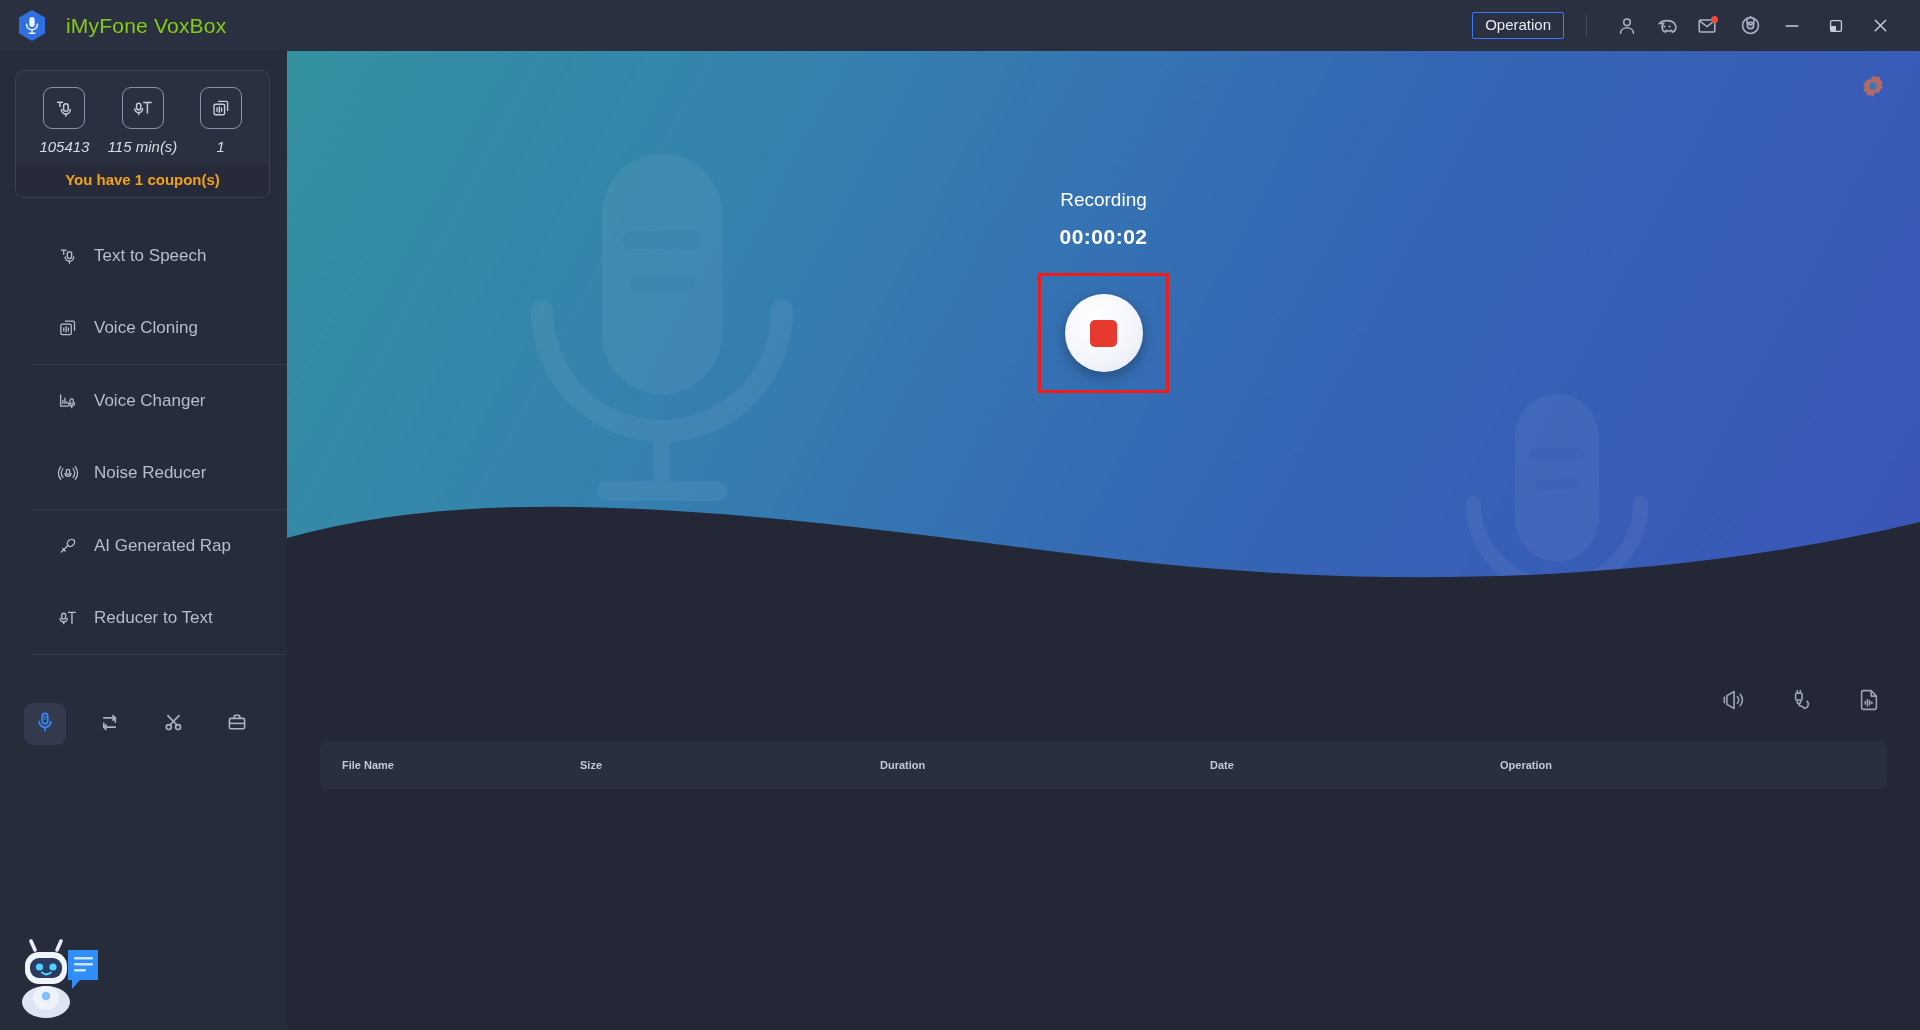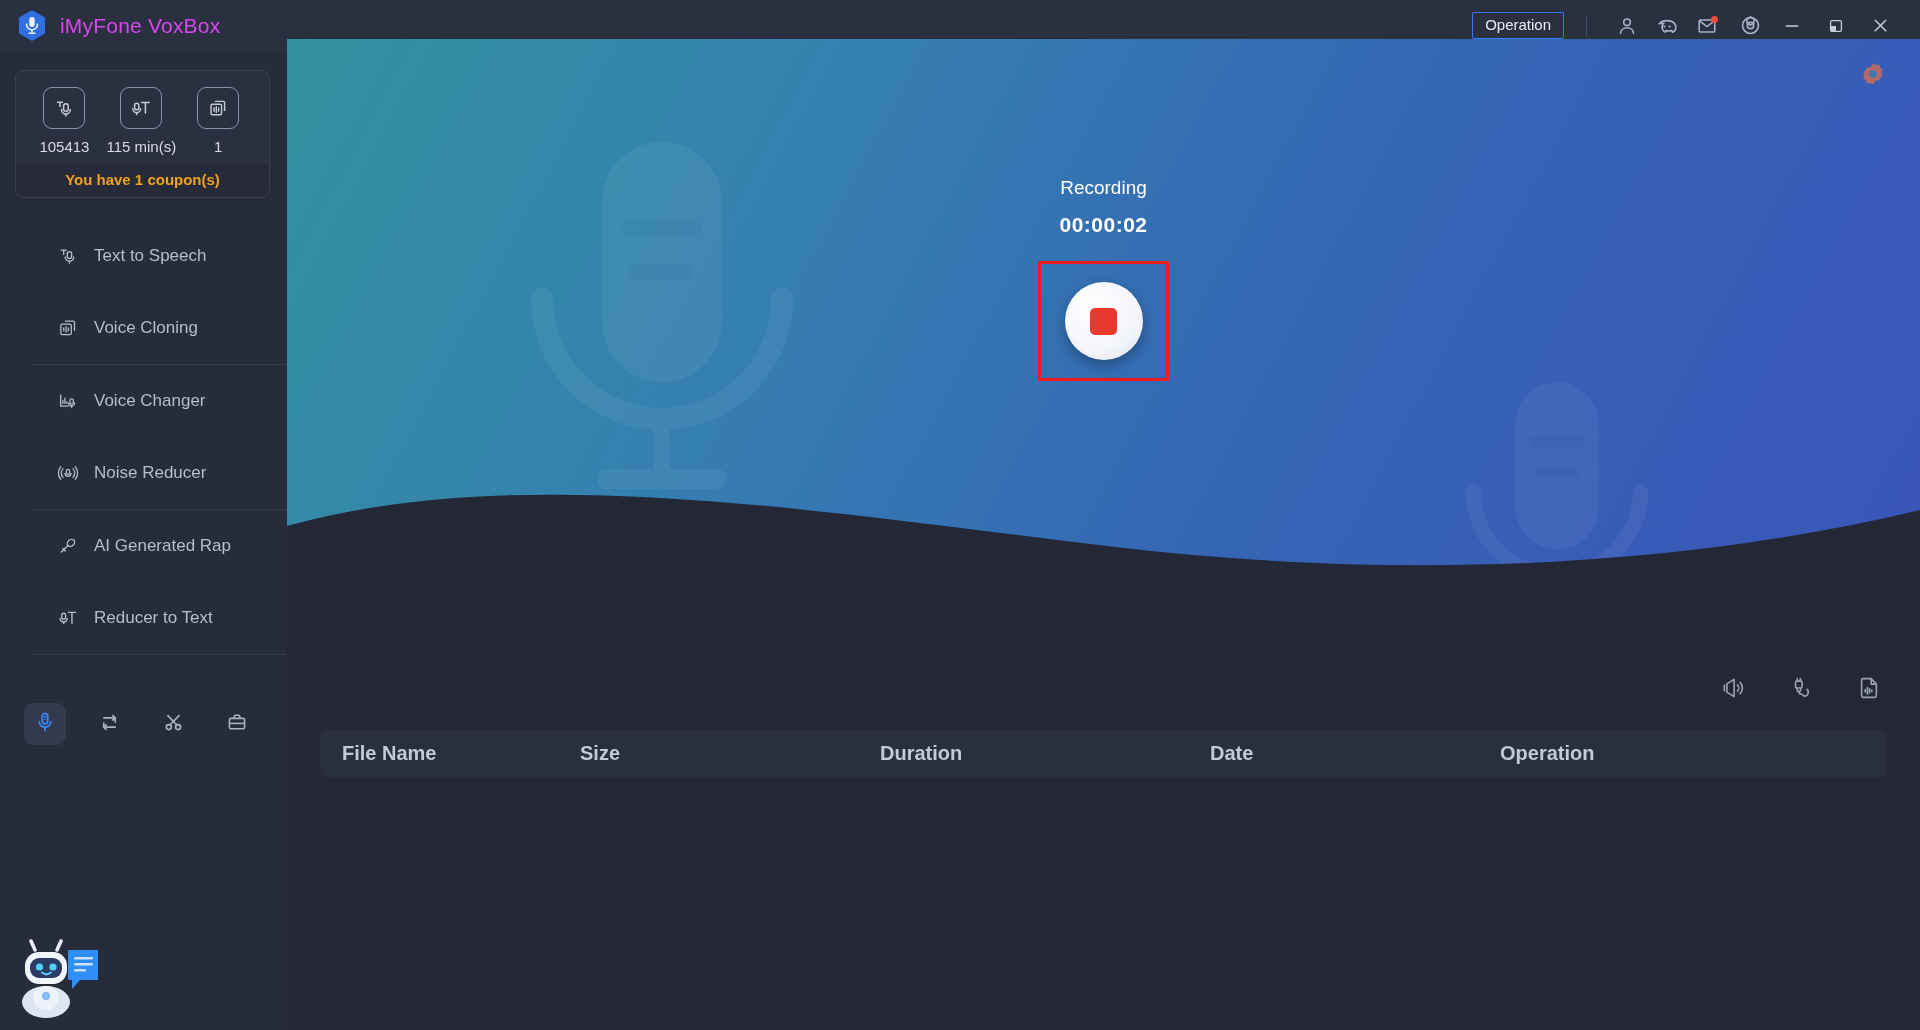--- a/index.html
+++ b/index.html
@@ -15,21 +15,21 @@
   #titlebar{
     position:absolute; top:0; left:0; width:1920px; height:51px;
     background:#2b3040;
     display:flex; align-items:center;
   }
   #app-logo{
     margin-left:17px; width:30px; height:33px;
     display:flex; align-items:center; justify-content:center;
   }
   #app-title{
-    margin-left:13px; font-size:21px; color:#d946ef; letter-spacing:.2px;
+    margin-left:19px; font-size:21px; color:#84cc16; letter-spacing:.2px;
   }
   #titlebar-right{
     margin-left:auto; display:flex; align-items:center; height:100%;
     padding-right:18px; gap:0px;
   }
   .tutorial-btn{
     border:1.5px solid #3a7bfd; color:#e8ecf3; font-size:15px;
     padding:3px 12px 4px; border-radius:2px; background:transparent;
     cursor:pointer; line-height:1.2;
   }
@@ -49,22 +49,23 @@
   
   #sidebar{
     position:absolute; left:0; top:51px; width:287px; height:979px;
     background:#272c3b;
   }
   #credits-card{
     margin:19px 17px 0 15px; border:1px solid #3b4254; border-radius:9px;
     overflow:hidden; background:#2b3040;
   }
   #credits-row{
-    display:flex; justify-content:flex-start; align-items:flex-start;
+    display:flex; justify-content:space-between; align-items:flex-start;
     padding:16px 10px 9px;
+    font-style:italic;
   }
   .credit-item{ display:flex; flex-direction:column; align-items:center; width:33%; }
   .credit-box{
     width:42px; height:42px; border:1.5px solid #8b93a8; border-radius:9px;
     display:flex; align-items:center; justify-content:center; color:#c6cbd8;
   }
   .credit-val{ margin-top:9px; font-size:15px; color:#d7dbe5; white-space:nowrap;}
   #coupon-bar{
     background:#262a39; text-align:center; padding:7px 0 9px;
     font-size:15px; font-weight:bold; color:#f0a11e; cursor:pointer;
@@ -90,21 +91,21 @@
     align-items:center; justify-content:center; cursor:pointer; color:#aab1c2;
   }
   .tool-btn.active{ background:#343a4d; color:#3a86f7; }
 
   #assistant{
     position:absolute; left:16px; bottom:12px; width:88px; height:92px; cursor:pointer;
   }
 
   
   #main{
-    position:absolute; left:287px; top:39px; width:1633px; height:979px;
+    position:absolute; left:287px; top:51px; width:1633px; height:979px;
     background:#232736;
   }
   #banner{
     position:absolute; top:0; left:0; width:1633px; height:565px;
     overflow:hidden;
   }
   #banner-grad{
     position:absolute; inset:0;
     background:linear-gradient(118deg,#33919f 0%,#3580b0 30%,#3565b5 62%,#3a55b8 100%);
   }
@@ -147,21 +148,21 @@
   #file-actions{
     position:absolute; top:636px; right:38px; display:flex; gap:42px; align-items:center;
   }
   .fa-icon{ width:26px; height:26px; color:#9aa2b4; cursor:pointer; display:flex; align-items:center; justify-content:center;}
 
   #file-table{
     position:absolute; top:690px; left:33px; width:1567px;
   }
   #table-head{
     height:48px; background:#2a2f3e; border-radius:7px;
-    display:flex; align-items:center; color:#c3c9d6; font-size:20px; font-weight:bold;
+    display:flex; align-items:center; color:#c3c9d6; font-size:11px; font-weight:bold;
   }
   #table-head .th{ }
   #table-body{ height:230px; }
 </style>
 </head>
 <body>
 
 <div id="titlebar">
   <div id="app-logo">
     <svg width="30" height="33" viewBox="0 0 30 33">

